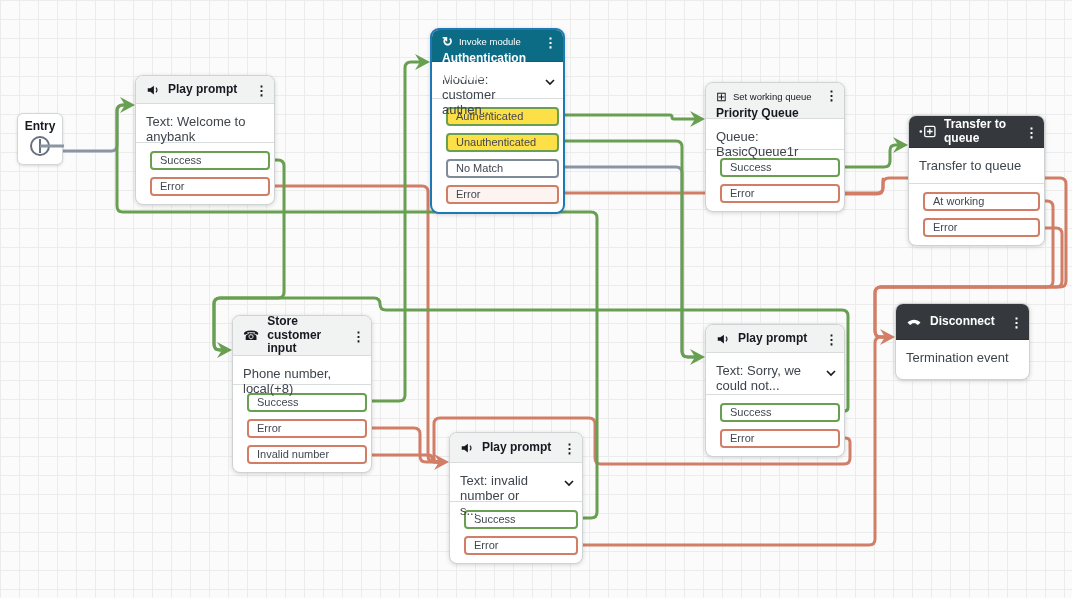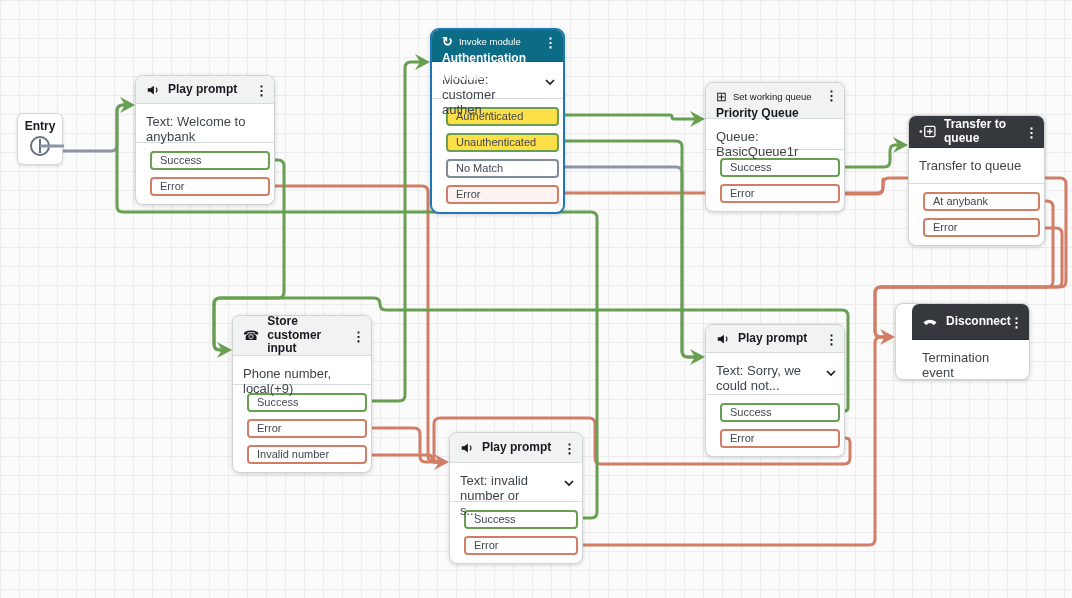--- a/index.html
+++ b/index.html
@@ -183,33 +183,33 @@
           <circle cx="1.8" cy="7" r="1.4" fill="#fff"></circle>
         </svg>
     </span>
     <span class="ttl">Transfer to queue</span>
     <span class="kebab">⋮</span>
   </div>
   <div class="body" style="height:35px;">
     <span>Transfer to queue</span>
   </div>
   <div class="ports">
-    <div class="port error">At anybank</div>
+    <div class="port error">At working</div>
     <div class="port error">Error</div>
   </div>
 </div>
 
 <div class="node" style="left:232px;top:315px;width:140px;">
   <div class="hd" style="height:40px;">
     <span class="ic glyph">☎</span>
     <span class="ttl" style="width:86px;">Store customer input</span>
     <span class="kebab">⋮</span>
   </div>
   <div class="body" style="height:28px;">
-    <span>Phone number, local(+9)</span>
+    <span>Phone number, local(+8)</span>
   </div>
   <div class="ports">
     <div class="port success">Success</div>
     <div class="port error">Error</div>
     <div class="port error">Invalid number</div>
   </div>
 </div>
 
 <div class="node" style="left:705px;top:324px;width:140px;">
   <div class="hd" style="height:28px;">
@@ -254,21 +254,21 @@
           <path d="M1 1l4 4 4-4" stroke="#16191f" fill="none" stroke-width="1.6"></path>
         </svg>
     </span>
   </div>
   <div class="ports">
     <div class="port success">Success</div>
     <div class="port error">Error</div>
   </div>
 </div>
 
-<div class="node" style="left:895px;top:303px;width:135px;height:77px;padding-left:16px;">
+<div class="node" style="left:895px;top:303px;width:135px;height:77px;">
   <div class="hd dark" style="height:36px;">
     <span class="ic">
       <svg width="16" height="12" viewBox="0 0 16 12">
           <path d="M1.5 6.5c3.8-3.8 9.2-3.8 13 0l-2 2c-.5.5-1.2.4-1.7-.1l-.8-.9c-1.3-.4-2.7-.4-4 0l-.8.9c-.5.5-1.2.6-1.7.1l-2-2z" fill="#fff"></path>
         </svg>
     </span>
     <span class="ttl">Disconnect</span>
     <span class="kebab">⋮</span>
   </div>
   <div class="body" style="height:38px;border-radius:15px;">

